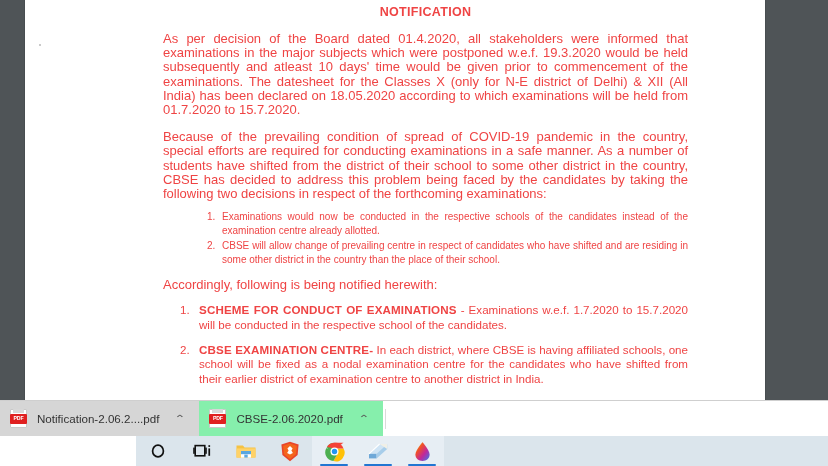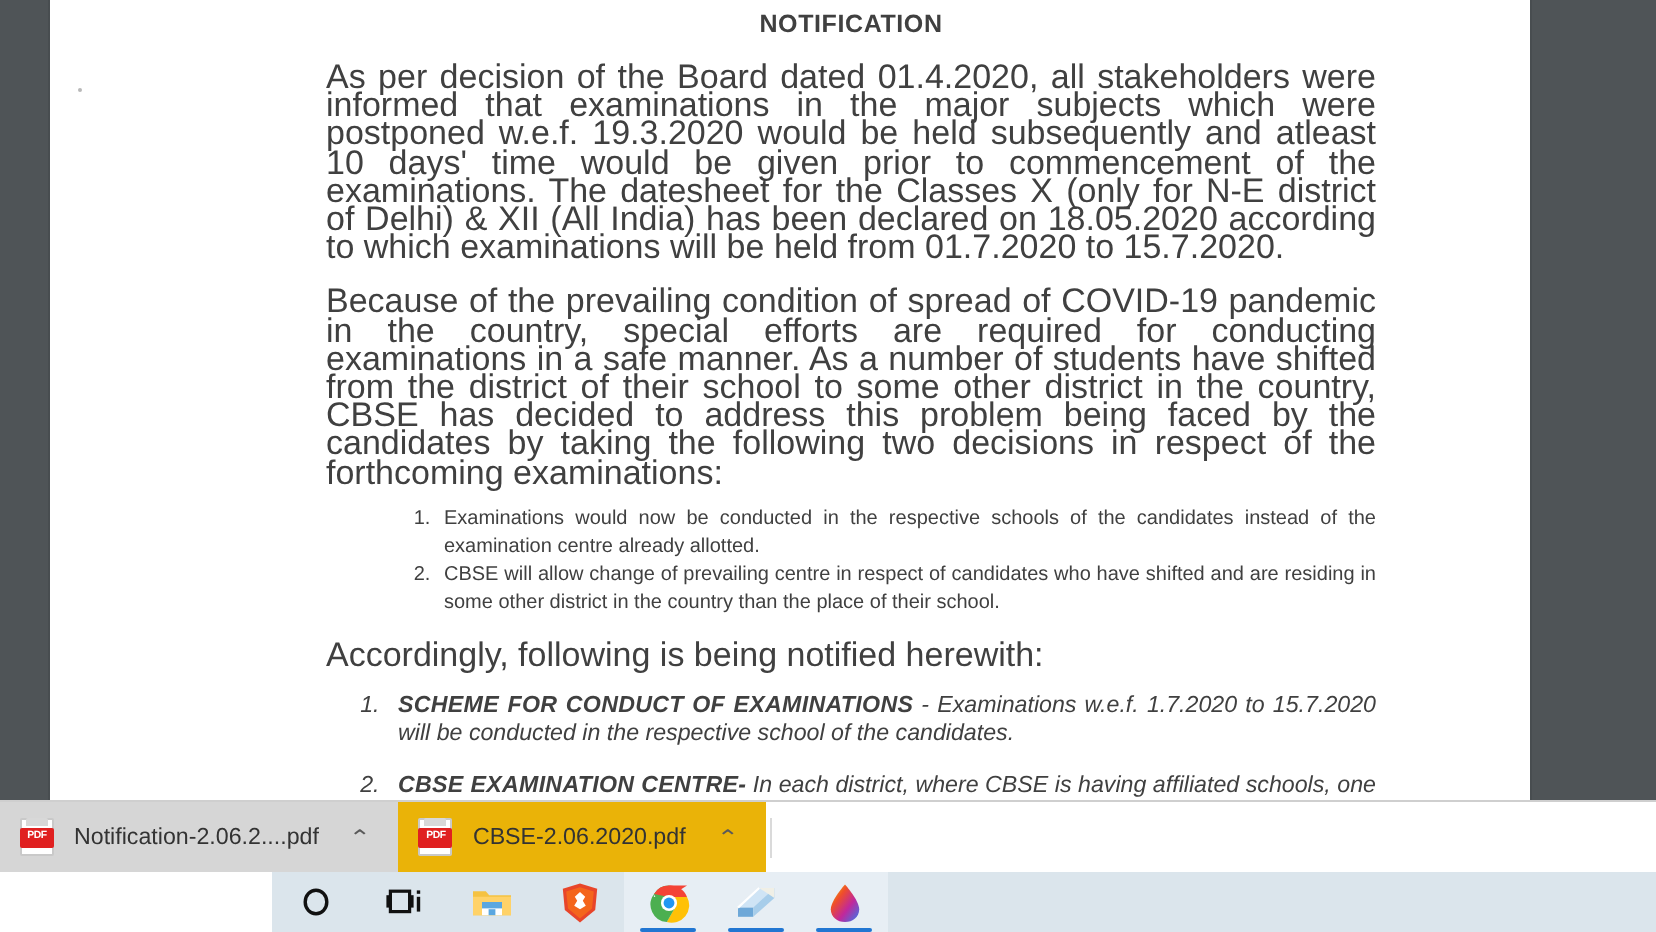--- a/index.html
+++ b/index.html
@@ -41,34 +41,34 @@
     left: 14px; top: 44px;
     width: 2px; height: 2px;
     background: #b9b9b9;
     border-radius: 50%;
   }
 
   .doc-body {
     position: absolute;
     left: 138px; top: 0;
     width: 525px;
-    color: #404040;
+    color: #ef4444;
   }
 
   .doc-title {
     text-align: center;
     font-weight: bold;
     font-size: 12.5px;
     letter-spacing: 0.3px;
     margin-top: 5px;
     margin-bottom: 0;
   }
 
   .para {
-    font-size: 17px;
+    font-size: 13px;
     line-height: 14.2px;
     text-align: justify;
     text-justify: inter-word;
     margin-top: 13px;
     -webkit-hyphens: none;
     hyphens: none;
   }
   .para.tight { margin-top: 11px; }
 
   
@@ -85,21 +85,20 @@
     margin-bottom: 0px;
     padding-left: 4px;
   }
 
   
   ol.main-list {
     margin-top: 11px;
     margin-left: 10px;
     padding-left: 20px;
     list-style-position: outside;
-    font-style: italic;
   }
   ol.main-list > li {
     font-size: 11.6px;
     line-height: 14.4px;
     text-align: justify;
     margin-bottom: 11px;
     padding-left: 6px;
   }
   ol.main-list > li .lead {
     font-weight: bold;
@@ -120,21 +119,21 @@
 
   .download-item {
     height: 36px;
     display: flex;
     align-items: center;
     padding: 0 0 0 10px;
     cursor: default;
     flex: 0 0 auto;
   }
   .download-item.state-hover { background: #d6d6d6; }
-  .download-item.state-normal { background: #eab308; }
+  .download-item.state-normal { background: #86efac; }
 
   .pdf-icon {
     width: 17px; height: 19px;
     position: relative;
     flex: 0 0 auto;
     margin-right: 10px;
   }
   .pdf-icon .sheet {
     position: absolute; left: 0; top: 0;
     width: 17px; height: 19px;

